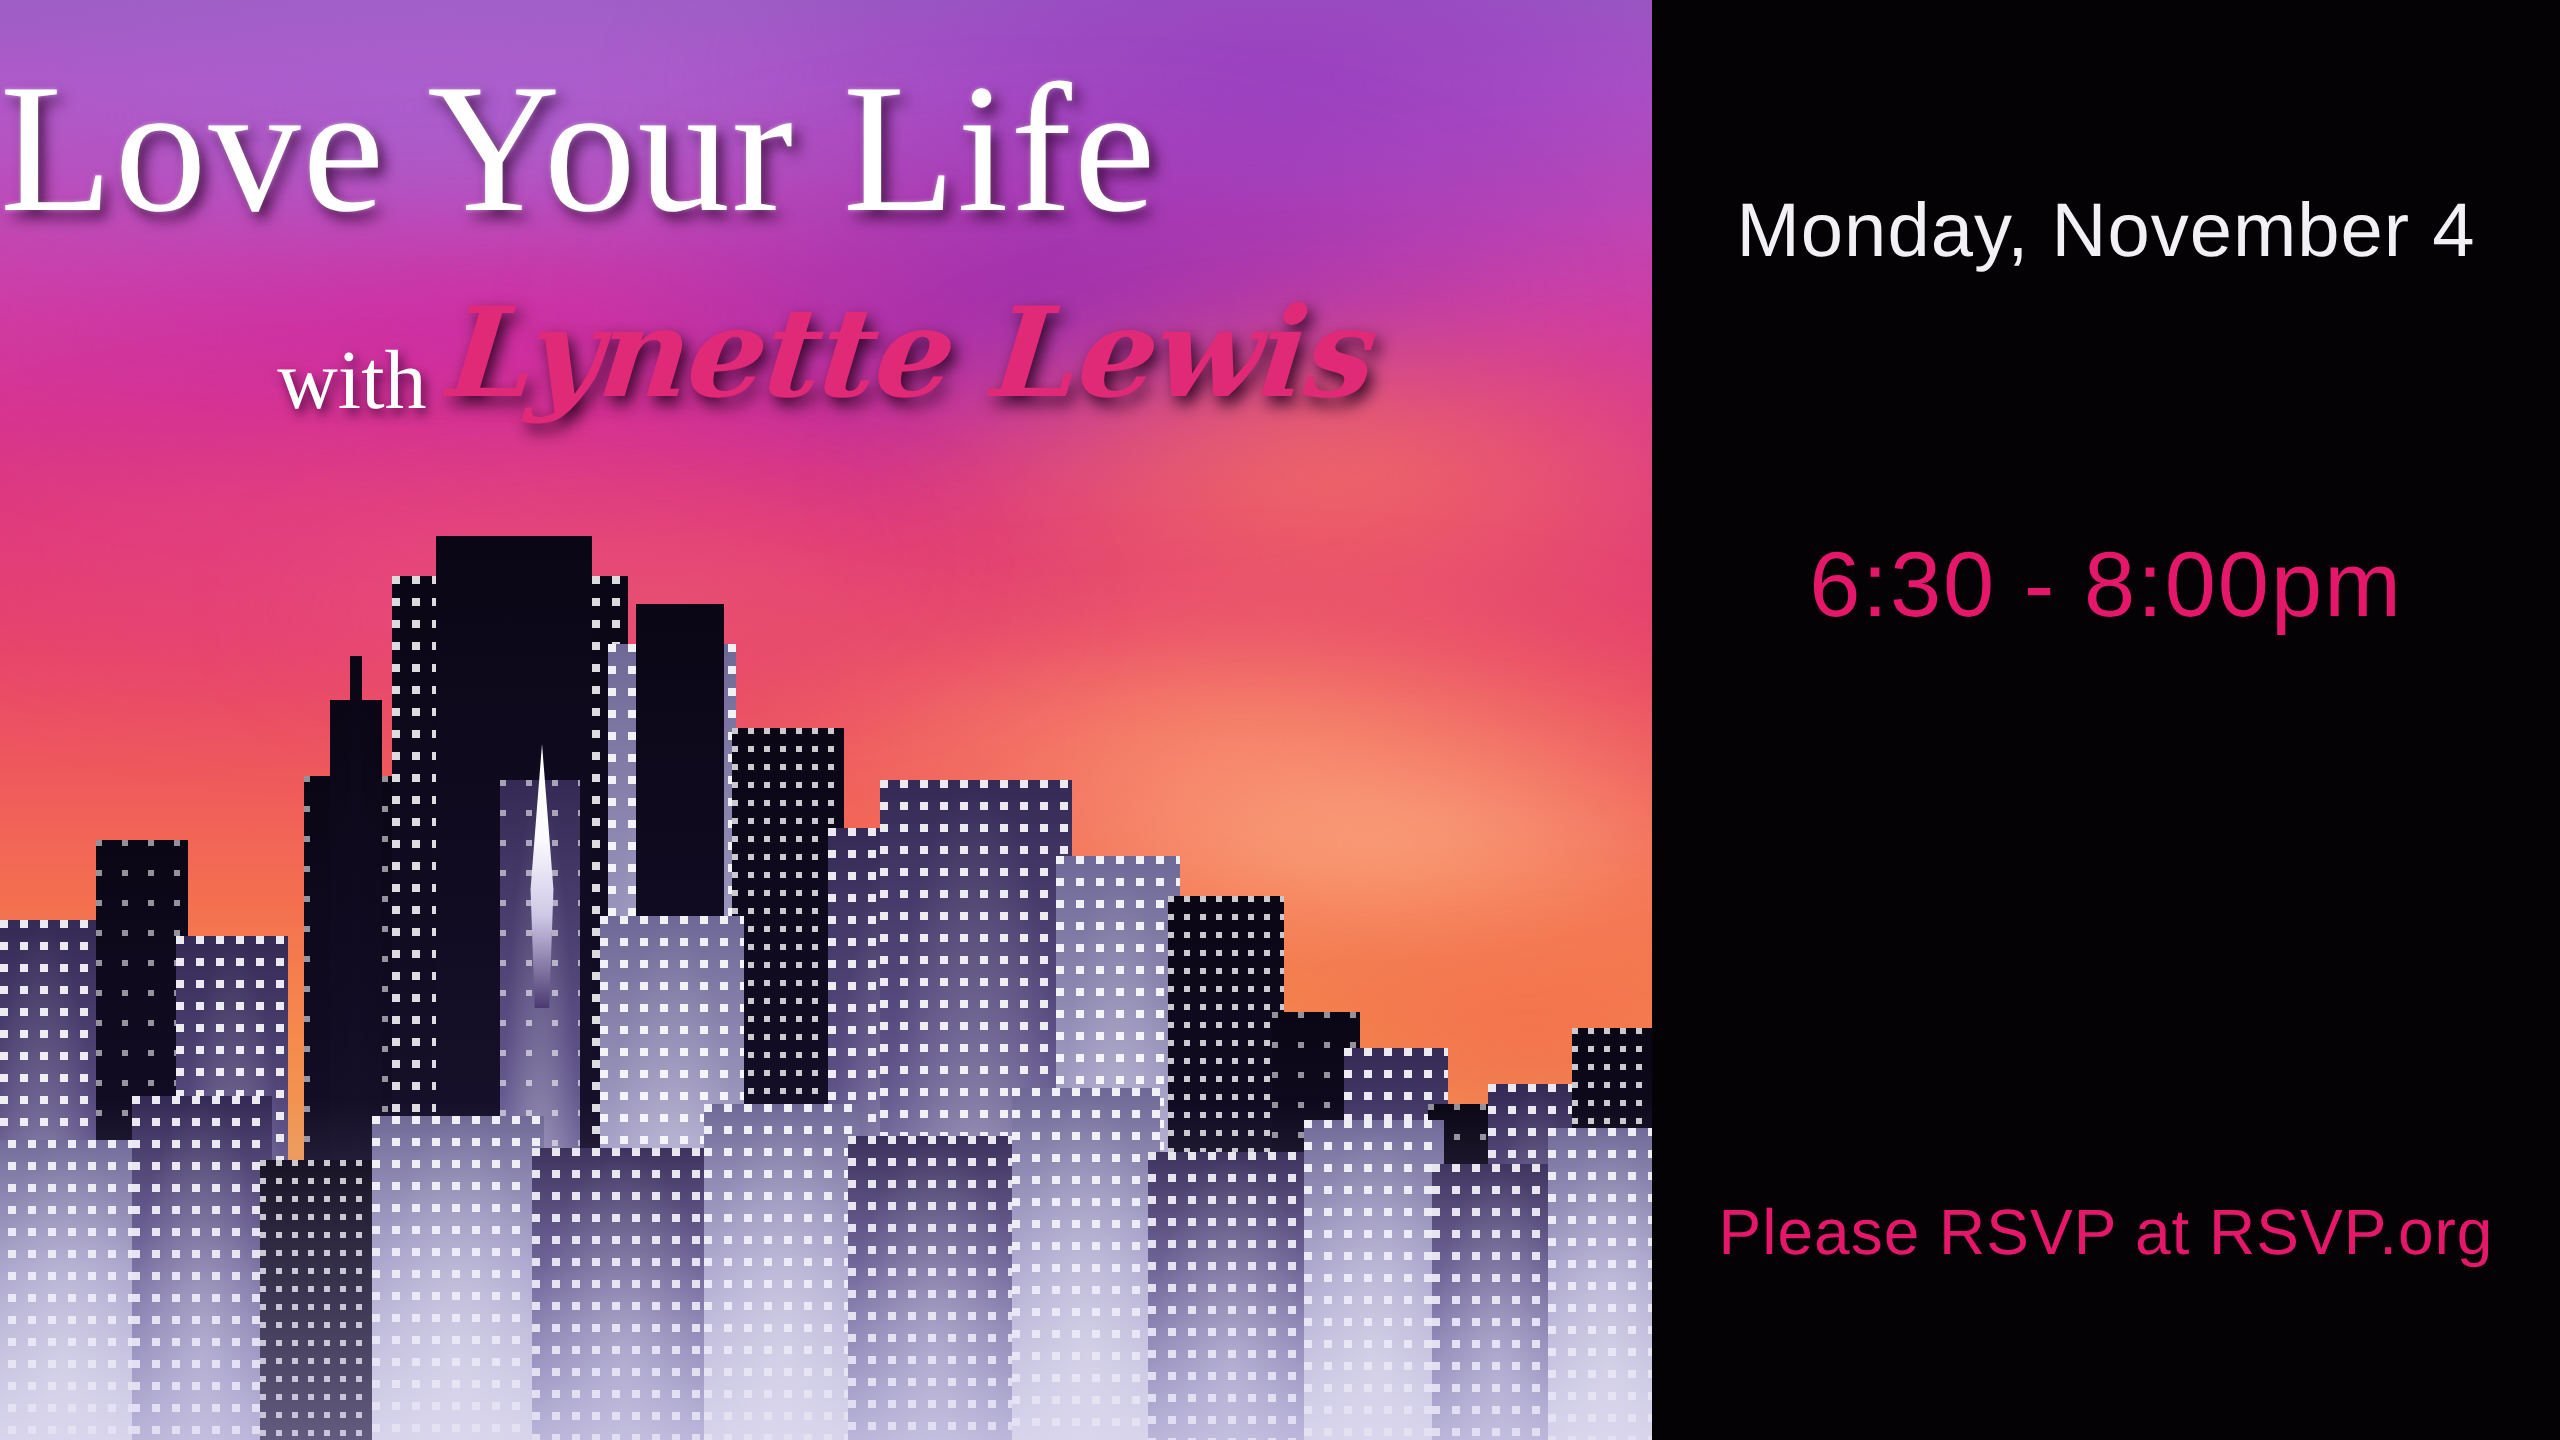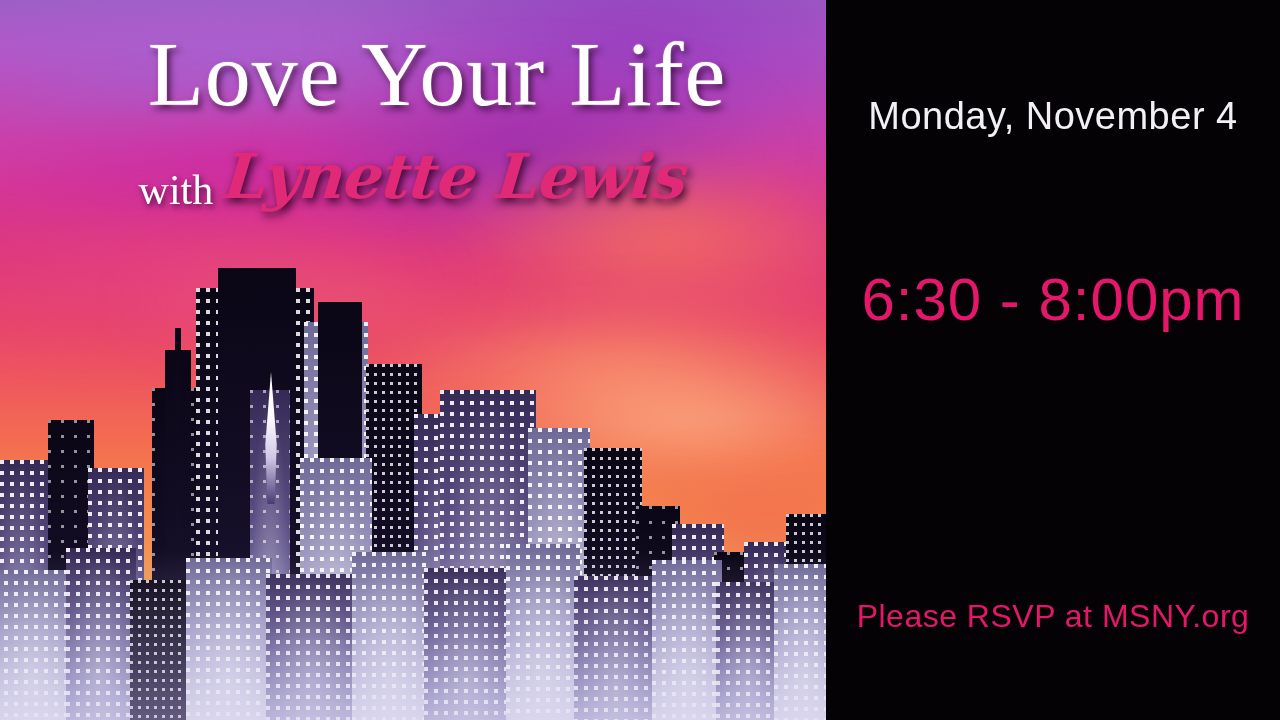--- a/index.html
+++ b/index.html
@@ -100,21 +100,21 @@
   
   #citylight{
     position:absolute;left:0;bottom:0;width:826px;height:170px;
     background:linear-gradient(to top, rgba(190,185,225,.42), rgba(190,185,225,0));
     pointer-events:none;
   }
 
   
   #lockup{position:absolute;left:0;top:0;width:826px;height:230px;}
   #title{
-    position:absolute;left:0;top:28px;width:874px;text-align:center;
+    position:absolute;left:0;top:28px;width:874px;text-align:left;
     font-family:"Liberation Serif","DejaVu Serif",serif;
     font-size:92px;line-height:1;color:#ffffff;letter-spacing:1px;
     text-shadow:3px 4px 7px rgba(40,0,40,.75), 0 0 2px rgba(255,255,255,.5);
     white-space:nowrap;
   }
   #subline{
     position:absolute;left:0;top:140px;width:826px;text-align:center;
     white-space:nowrap;
   }
   #with{
@@ -136,21 +136,21 @@
   #panel{
     position:absolute;left:826px;top:0;width:454px;height:720px;
     background:#050206;
   }
   .line{
     position:absolute;left:0;width:454px;text-align:center;
     font-family:Liberation Sans, sans-serif;
     font-weight:300;letter-spacing:.5px;white-space:nowrap;
   }
   #date{top:95px;font-size:38px;color:#f2f0f4;}
-  #time{top:265px;font-size:60px;color:#e5176b;letter-spacing:1px;}
+  #time{top:265px;font-size:46px;color:#e5176b;letter-spacing:1px;}
   #venue{top:415px;font-size:42px;color:#f5f3f7;}
   #address{top:468px;font-size:42px;color:#f5f3f7;}
   #rsvp{top:598px;font-size:32px;color:#e5176b;}
 </style>
 </head>
 <body>
 
 <div id="slide">
 
   <div id="artwork">
@@ -301,16 +301,16 @@
       <div id="title">Love Your Life</div>
       <div id="subline">
         <span id="with">with</span><span id="host">Lynette Lewis</span>
       </div>
     </div>
   </div>
 
   <div id="panel">
     <div class="line" id="date">Monday, November 4</div>
     <div class="line" id="time">6:30 - 8:00pm</div>
-    <div class="line" id="rsvp">Please RSVP at MSNY.org</div>
+    <div class="line" id="rsvp">Please RSVP at RSVP.org</div>
   </div>
 
 </div>
 
 </body></html>

